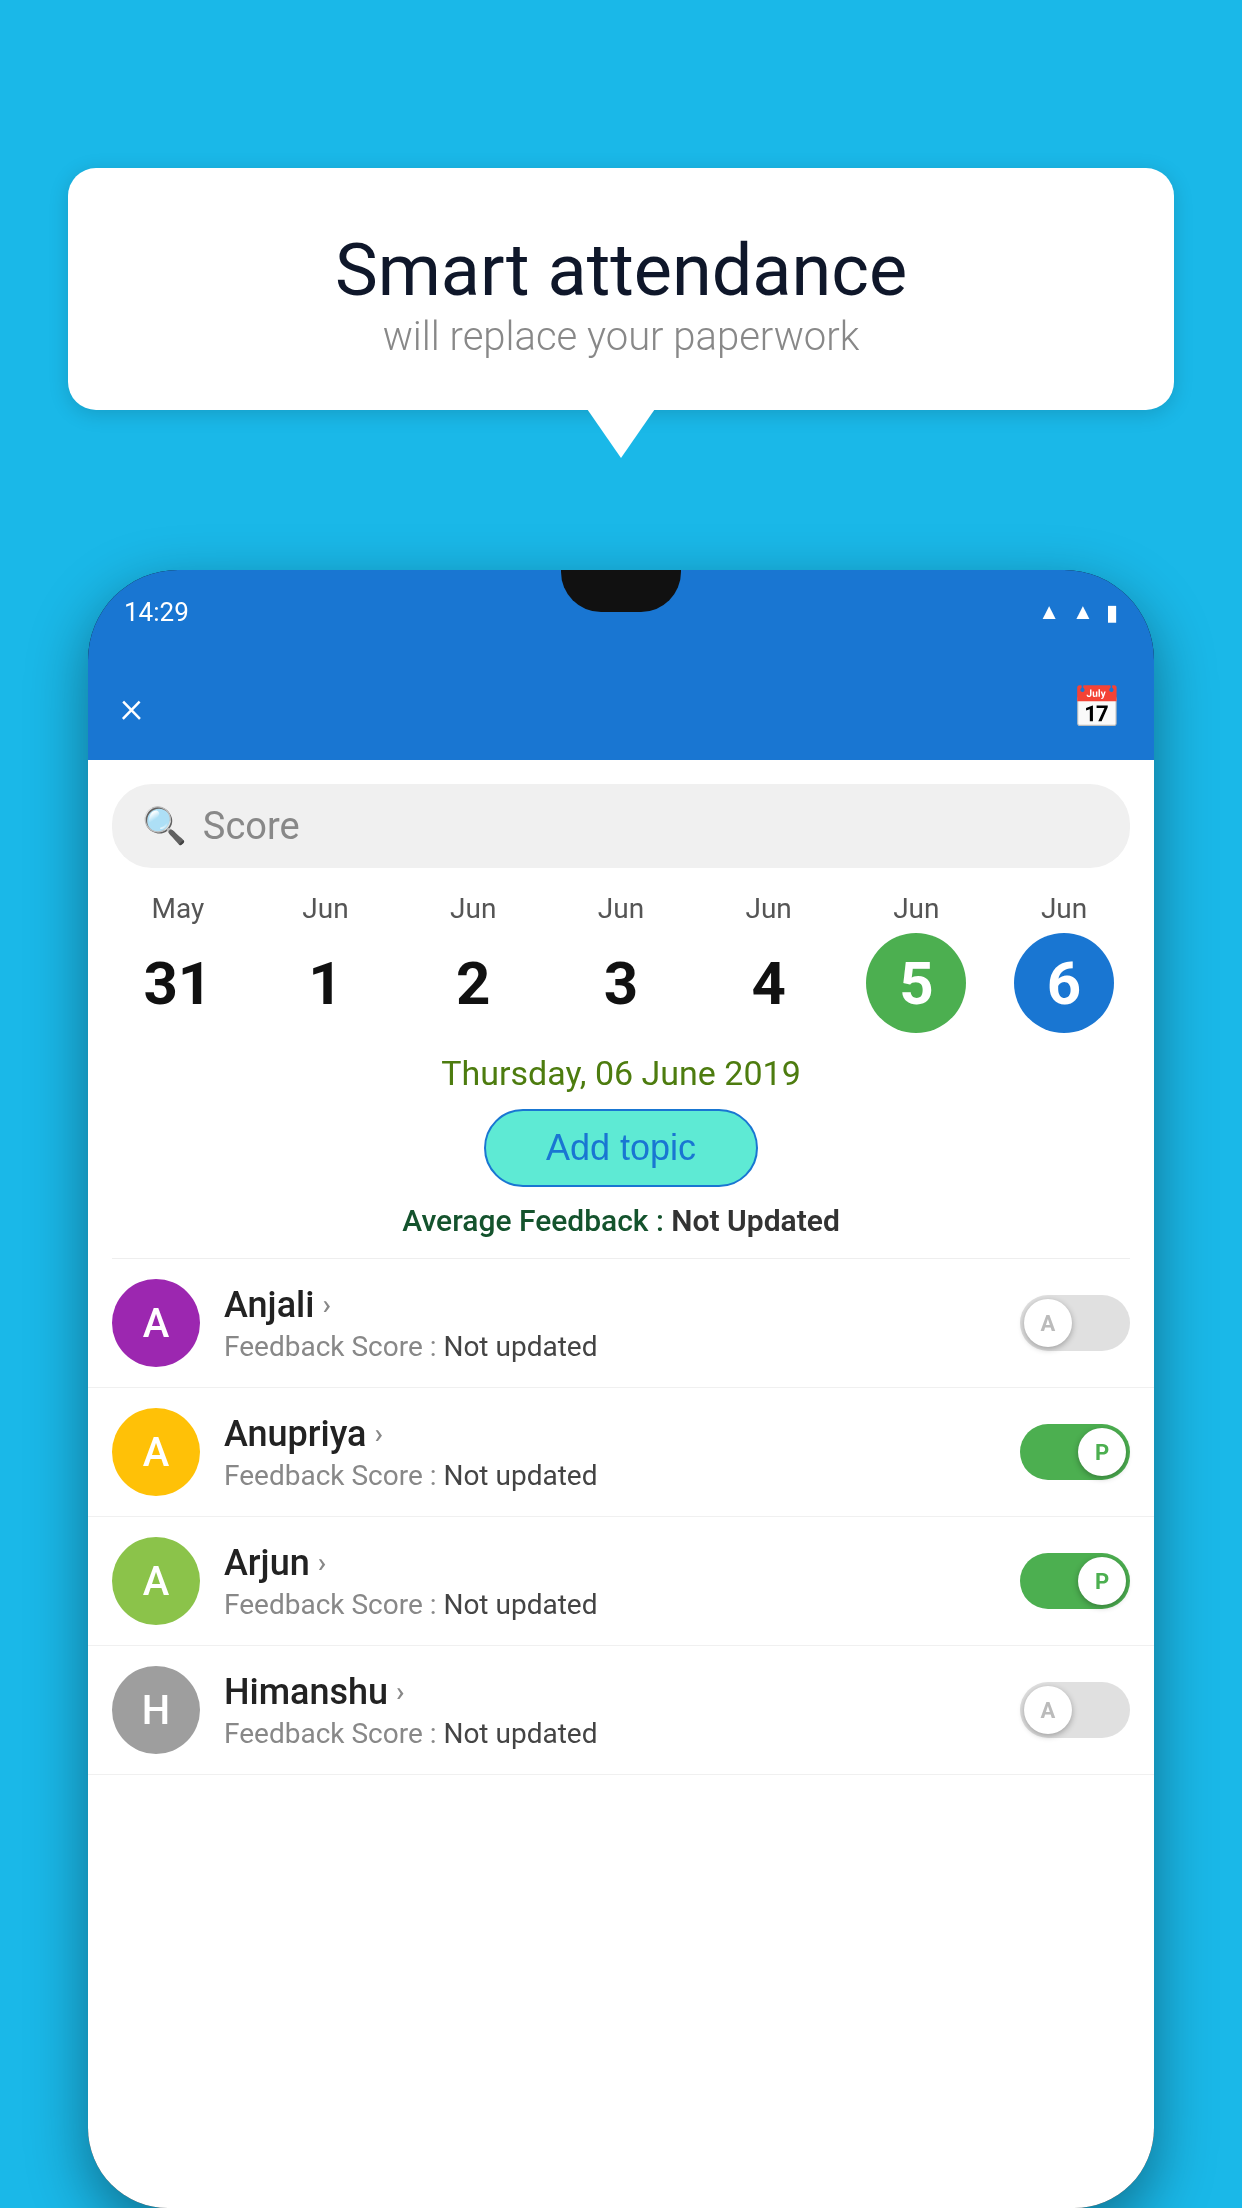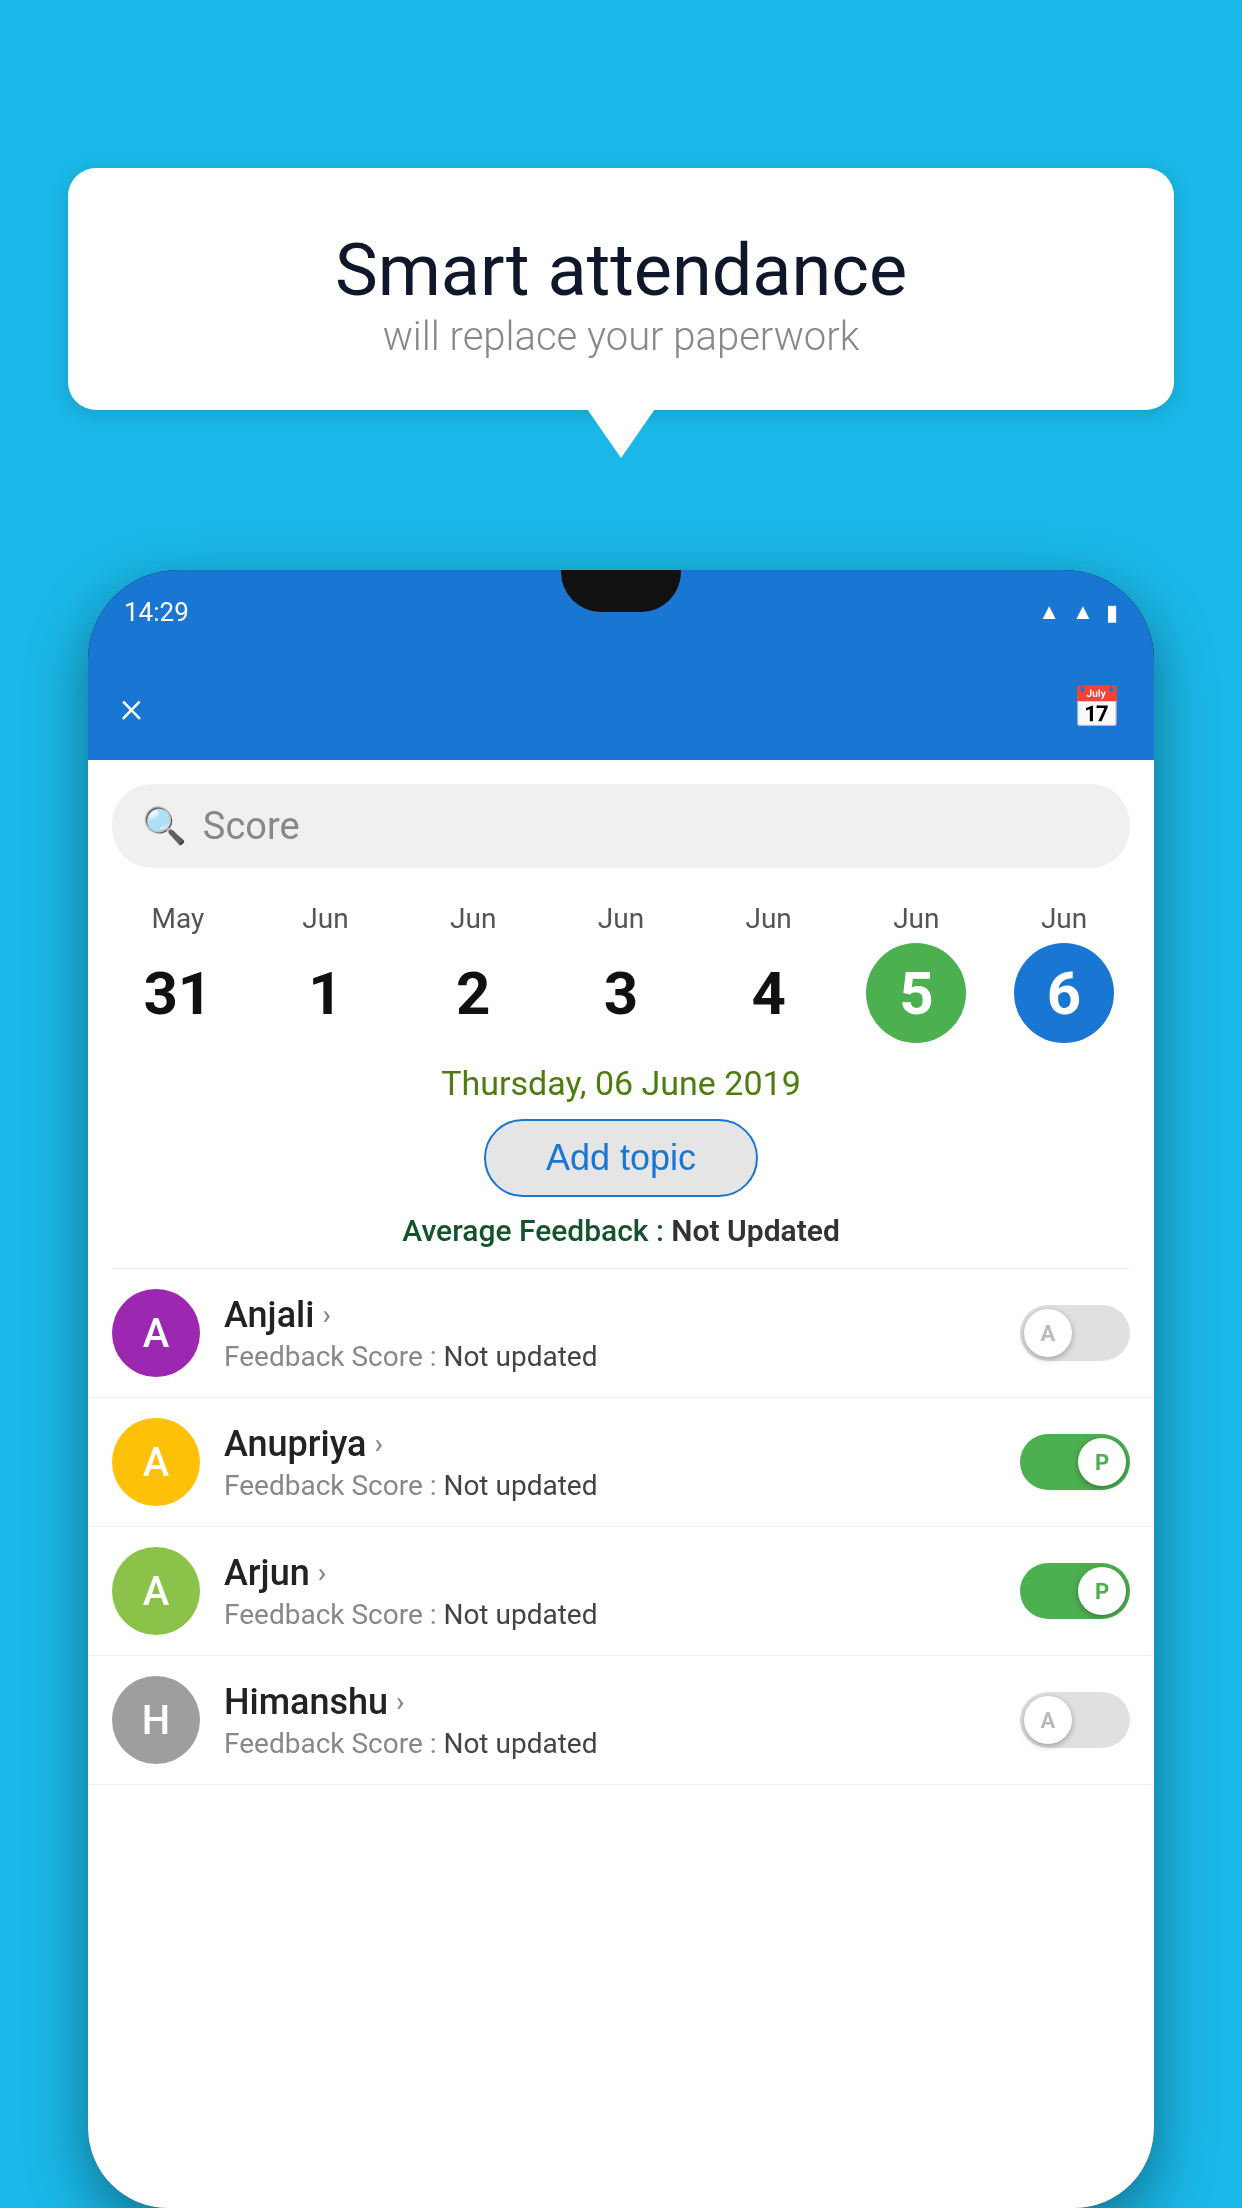--- a/index.html
+++ b/index.html
@@ -162,21 +162,20 @@
     .calendar-day {
       display: flex;
       flex-direction: column;
       align-items: center;
       width: 130px;
     }
     .cal-month {
       font-size: 28px;
       color: #555;
       margin-bottom: 8px;
-      margin-top: 10px;
     }
     .cal-date {
       font-size: 60px;
       font-weight: 700;
       color: #111;
       width: 100px;
       height: 100px;
       display: flex;
       align-items: center;
       justify-content: center;
@@ -199,21 +198,21 @@
       margin: 20px 0 16px;
       font-weight: 400;
     }
 
     
     .add-topic-btn {
       display: block;
       margin: 0 auto 16px;
       border: 2px solid #1976d2;
       color: #1976d2;
-      background: #e5e5e5;
+      background: #5eead4;
       border-radius: 40px;
       padding: 16px 60px;
       font-size: 36px;
       cursor: pointer;
       width: fit-content;
     }
 
     
     .feedback-avg {
       text-align: center;

